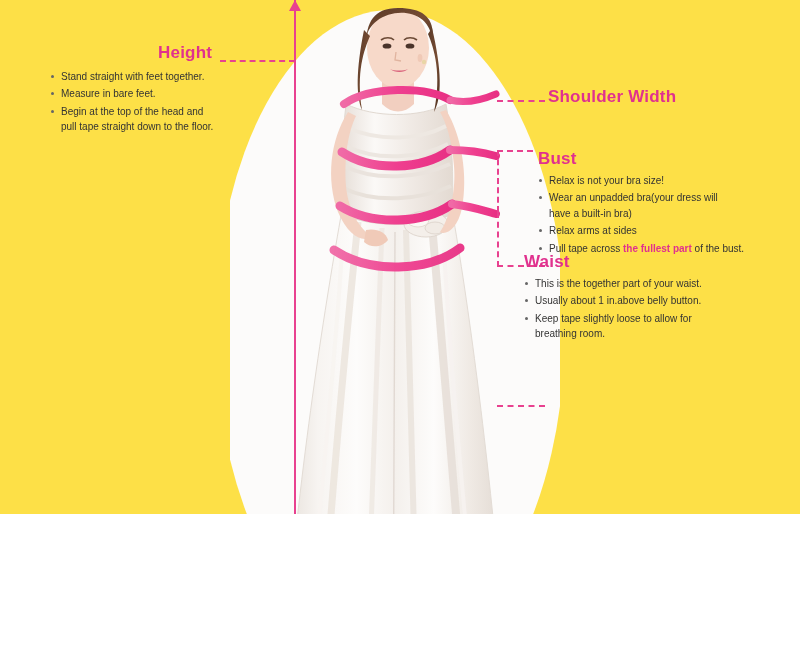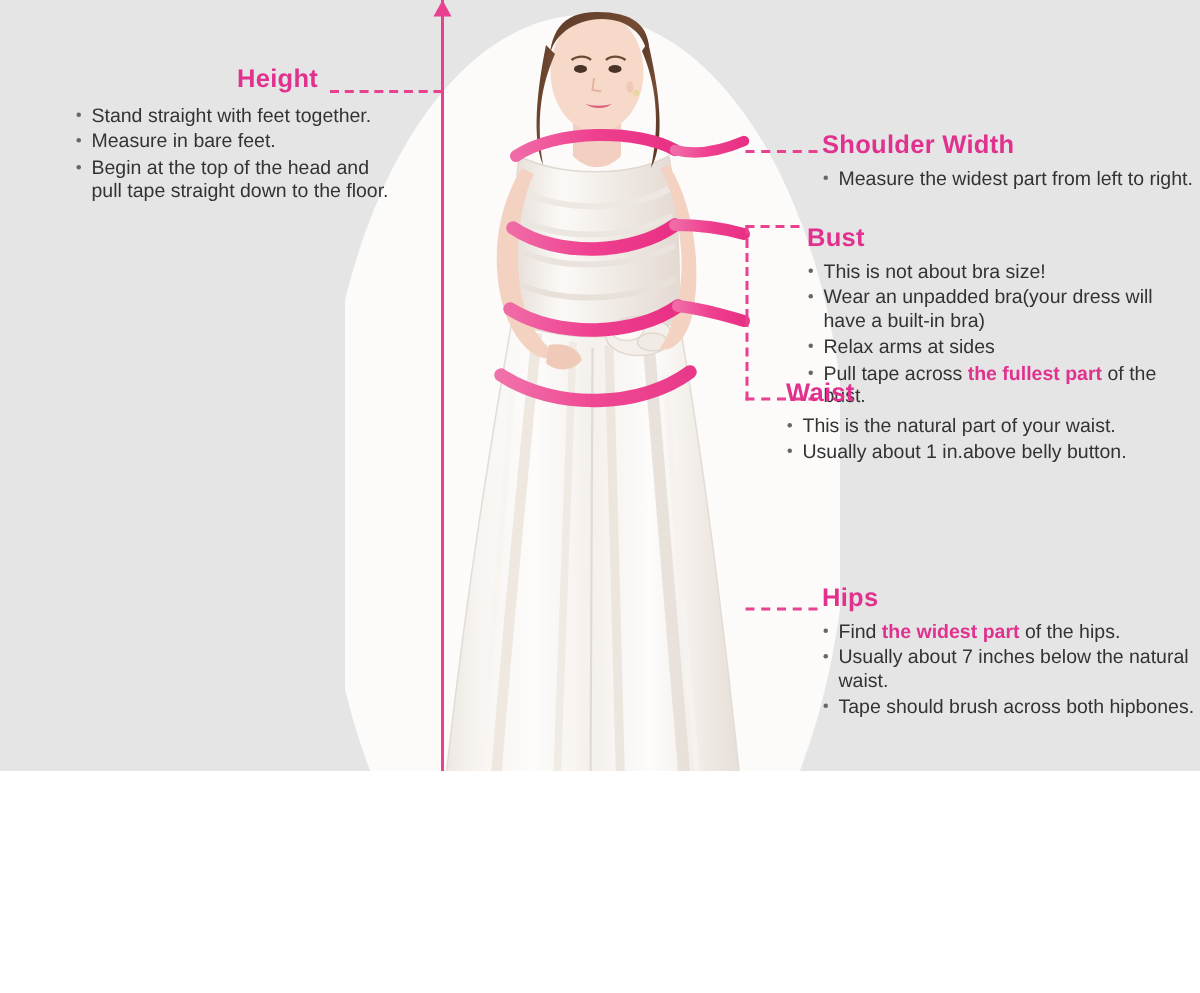--- a/index.html
+++ b/index.html
@@ -4,21 +4,21 @@
 <style>
   html, body {
     margin: 0;
     padding: 0;
     background: #ffffff;
   }
   #page {
     position: relative;
     width: 800px;
     height: 514px;
-    background: #e5e5e5;
+    background: #fde047;
     font-family: "Liberation Sans", sans-serif;
     overflow: hidden;
   }
 
   
   .model-wrap {
     position: absolute;
     left: 230px;
     top: 0px;
     width: 330px;
@@ -37,21 +37,21 @@
     margin: 0 0 4px 0;
     line-height: 1.1;
   }
   .bullets {
     list-style: none;
     margin: 0;
     padding: 0;
   }
   .bullets li {
     position: relative;
-    font-size: 13px;
+    font-size: 10px;
     line-height: 15.5px;
     color: #333333;
     padding-left: 11px;
     margin-bottom: 2px;
     white-space: pre-line;
   }
   .bullets li::before {
     content: "";
     position: absolute;
     left: 1px;
@@ -243,47 +243,37 @@
     <ul class="bullets">
       <li>Stand straight with feet together.</li>
       <li>Measure in bare feet.</li>
       <li>Begin at the top of the head and
 pull tape straight down to the floor.</li>
     </ul>
   </div>
 
   <div class="guide" id="shoulder-block">
     <div class="guide-title">Shoulder Width</div>
-    <ul class="bullets">
-      <li>Measure the widest part from left to right.</li>
-    </ul>
   </div>
 
   <div class="guide" id="bust-block">
     <div class="guide-title">Bust</div>
     <ul class="bullets">
-      <li>This is not about bra size!</li>
+      <li>Relax is not your bra size!</li>
       <li>Wear an unpadded bra(your dress will
 have a built-in bra)</li>
       <li>Relax arms at sides</li>
       <li><span>Pull tape across </span><span class="hl">the fullest part</span><span> of the bust.</span></li>
     </ul>
   </div>
 
   <div class="guide" id="waist-block">
     <div class="guide-title">Waist</div>
     <ul class="bullets">
-      <li>This is the natural part of your waist.</li>
+      <li>This is the together part of your waist.</li>
       <li>Usually about 1 in.above belly button.</li>
+      <li>Keep tape slightly loose to allow for
+breathing room.</li>
     </ul>
   </div>
 
-  <div class="guide" id="hips-block">
-    <div class="guide-title">Hips</div>
-    <ul class="bullets">
-      <li><span>Find </span><span class="hl">the widest part</span><span> of the hips.</span></li>
-      <li>Usually about 7 inches below the natural
-waist.</li>
-      <li>Tape should brush across both hipbones.</li>
-    </ul>
-  </div>
 
 </div>
 
 </body></html>

